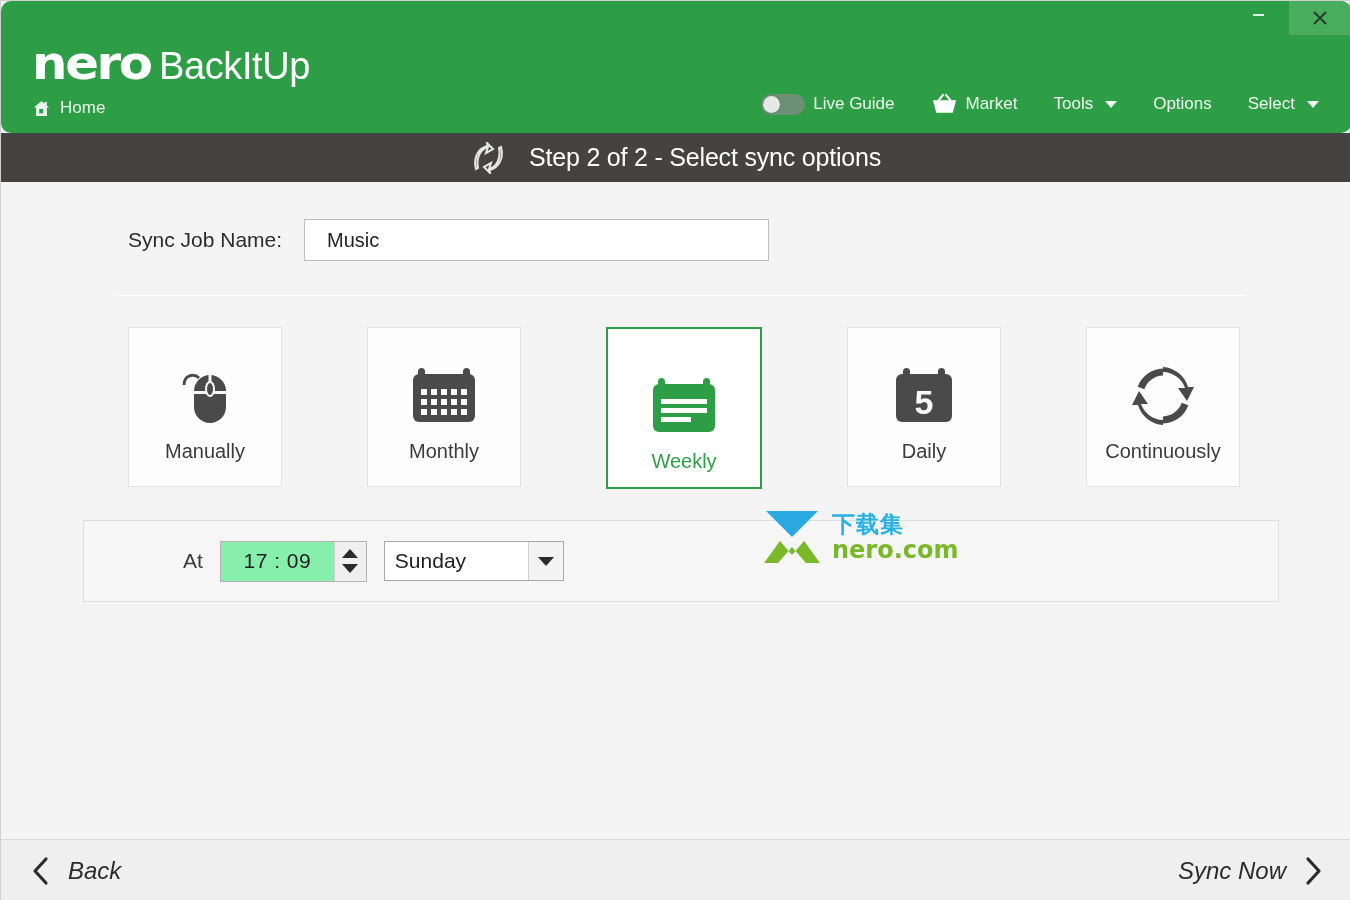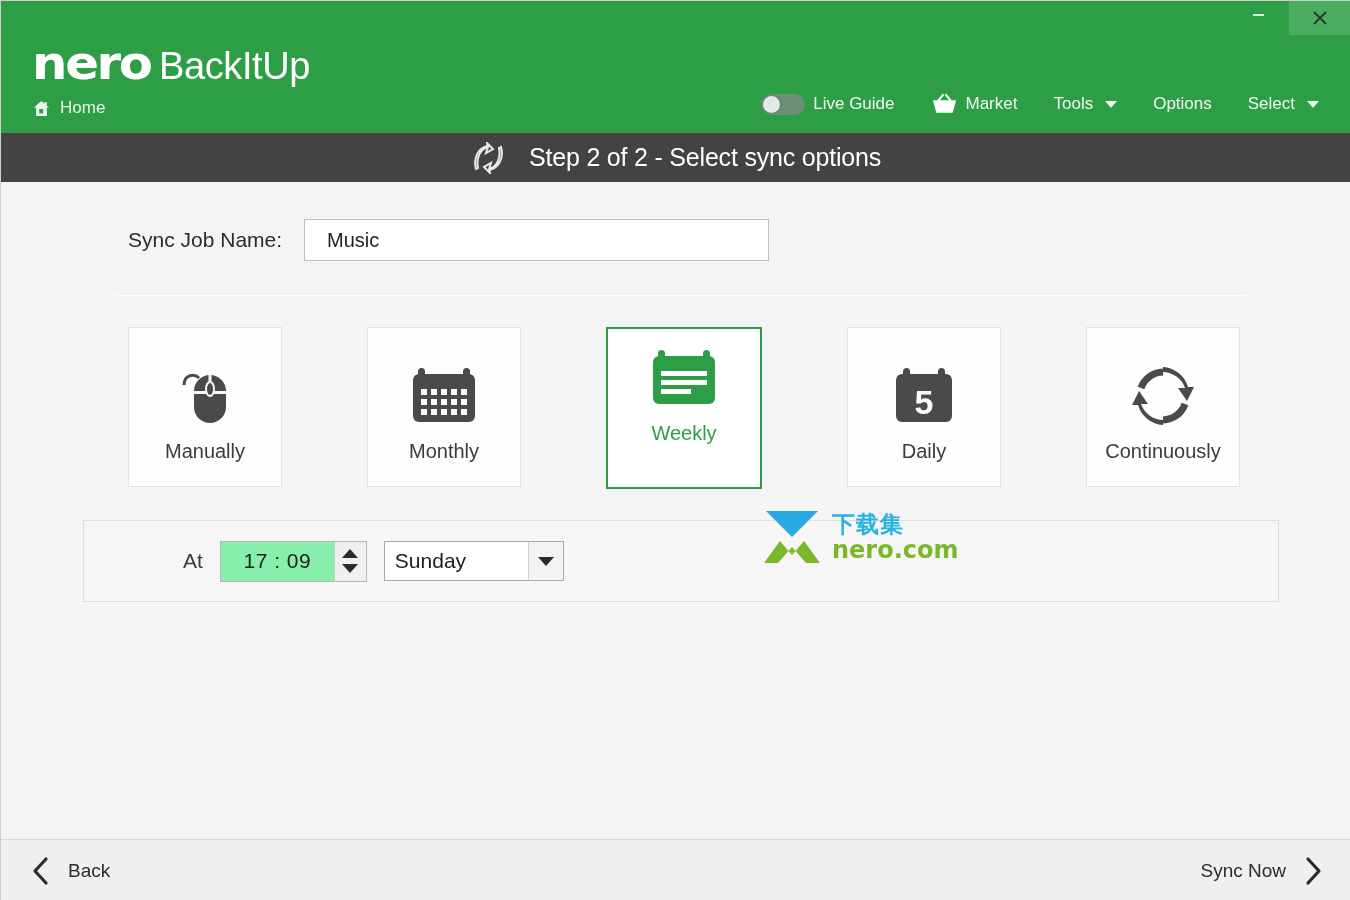--- a/index.html
+++ b/index.html
@@ -18,20 +18,21 @@
     background:#f4f4f4;
     border:1px solid #cfcfcf;
   }
 
   
   .header {
     position:absolute; left:0; top:0;
     width:1350px; height:132px;
     background:#2e9e46;
     overflow:hidden;
+    border-radius:10px;
   }
   .titlebar {
     position:absolute; right:0; top:0;
     height:34px; display:flex; align-items:stretch;
   }
   .win-btn {
     width:62px; height:34px;
     display:flex; align-items:center; justify-content:center;
     color:#e9f5ec;
   }
@@ -150,21 +151,21 @@
   .card .icon-wrap {
     height:72px; display:flex; align-items:center; justify-content:center;
   }
   .card .card-label {
     font-size:20px; color:#3b3b3b; margin-top:8px;
   }
   .card.selected {
     border:2px solid #2e9e46;
     background:#ffffff;
     width:156px; height:162px;
-    padding-top:13px;
+    padding-top:41px;
   }
   .card.selected .card-label { color:#2e9e46; }
 
   
   .sched-panel {
     position:absolute; left:77px; top:338px;
     width:1196px; height:82px;
     background:#f6f6f6;
     border:1px solid #dedede;
     display:flex; align-items:center;
@@ -239,21 +240,21 @@
   }
 
   
   .footer {
     position:absolute; left:0; top:838px;
     width:1350px; height:62px;
     background:#efefef;
     border-top:1px solid #d8d8d8;
     display:flex; align-items:center; justify-content:space-between;
   }
-  .nav-btn { display:flex; align-items:center; gap:18px; color:#2c2c2c; font-size:19px; }
+  .nav-btn { display:flex; align-items:center; gap:18px; color:#2c2c2c; font-size:24px;font-style:italic; }
   .nav-back { margin-left:30px; }
   .nav-next { margin-right:28px; }
 </style>
 </head>
 <body>
 
 <div id="app">
 
   <div class="header">
 

